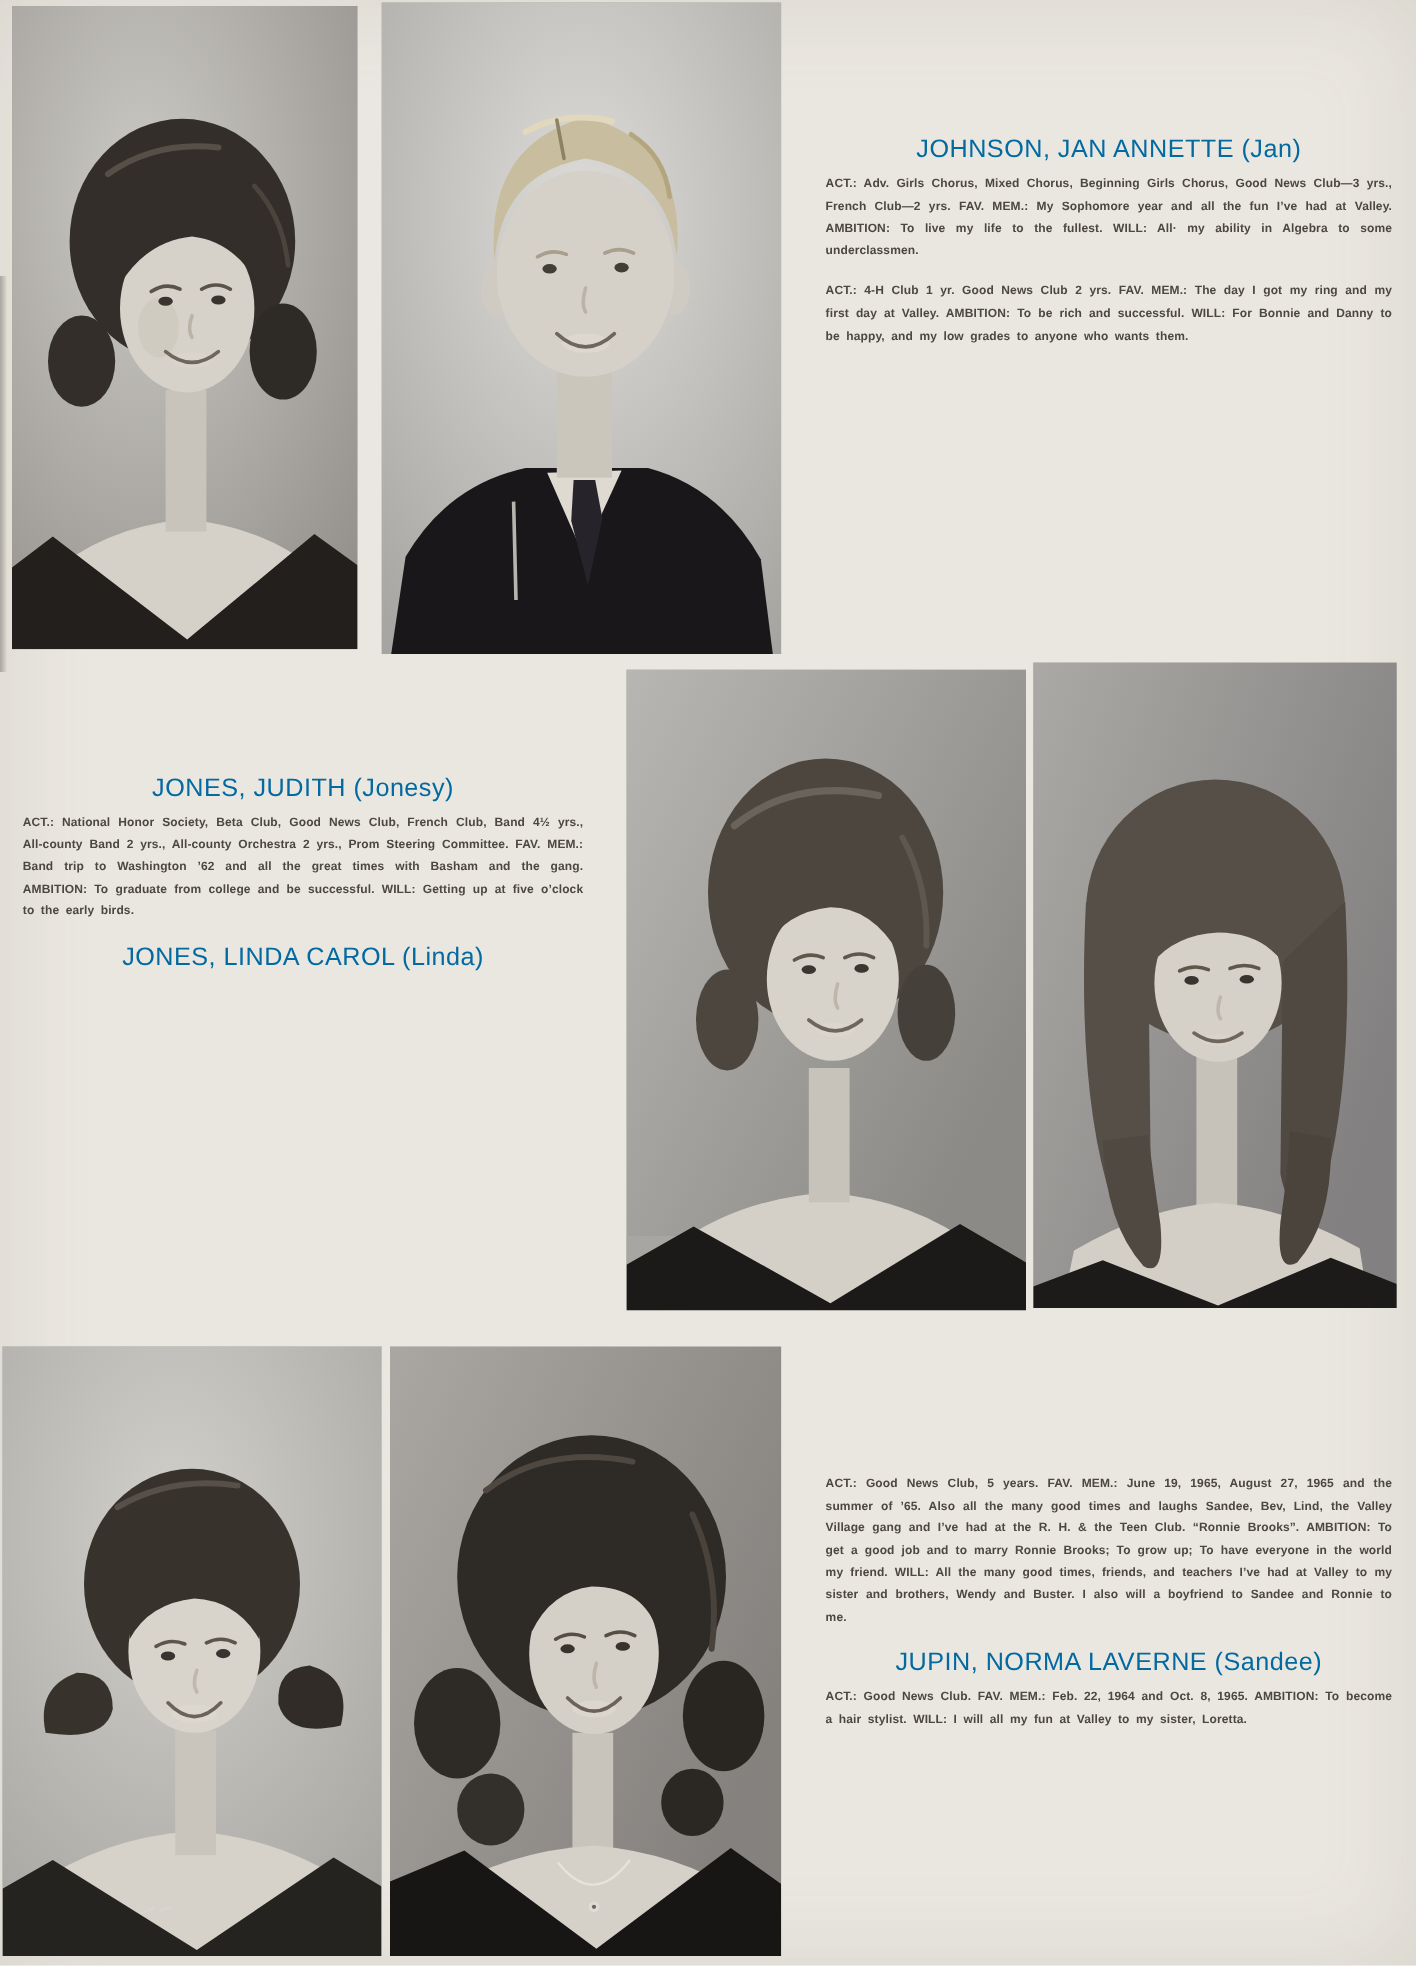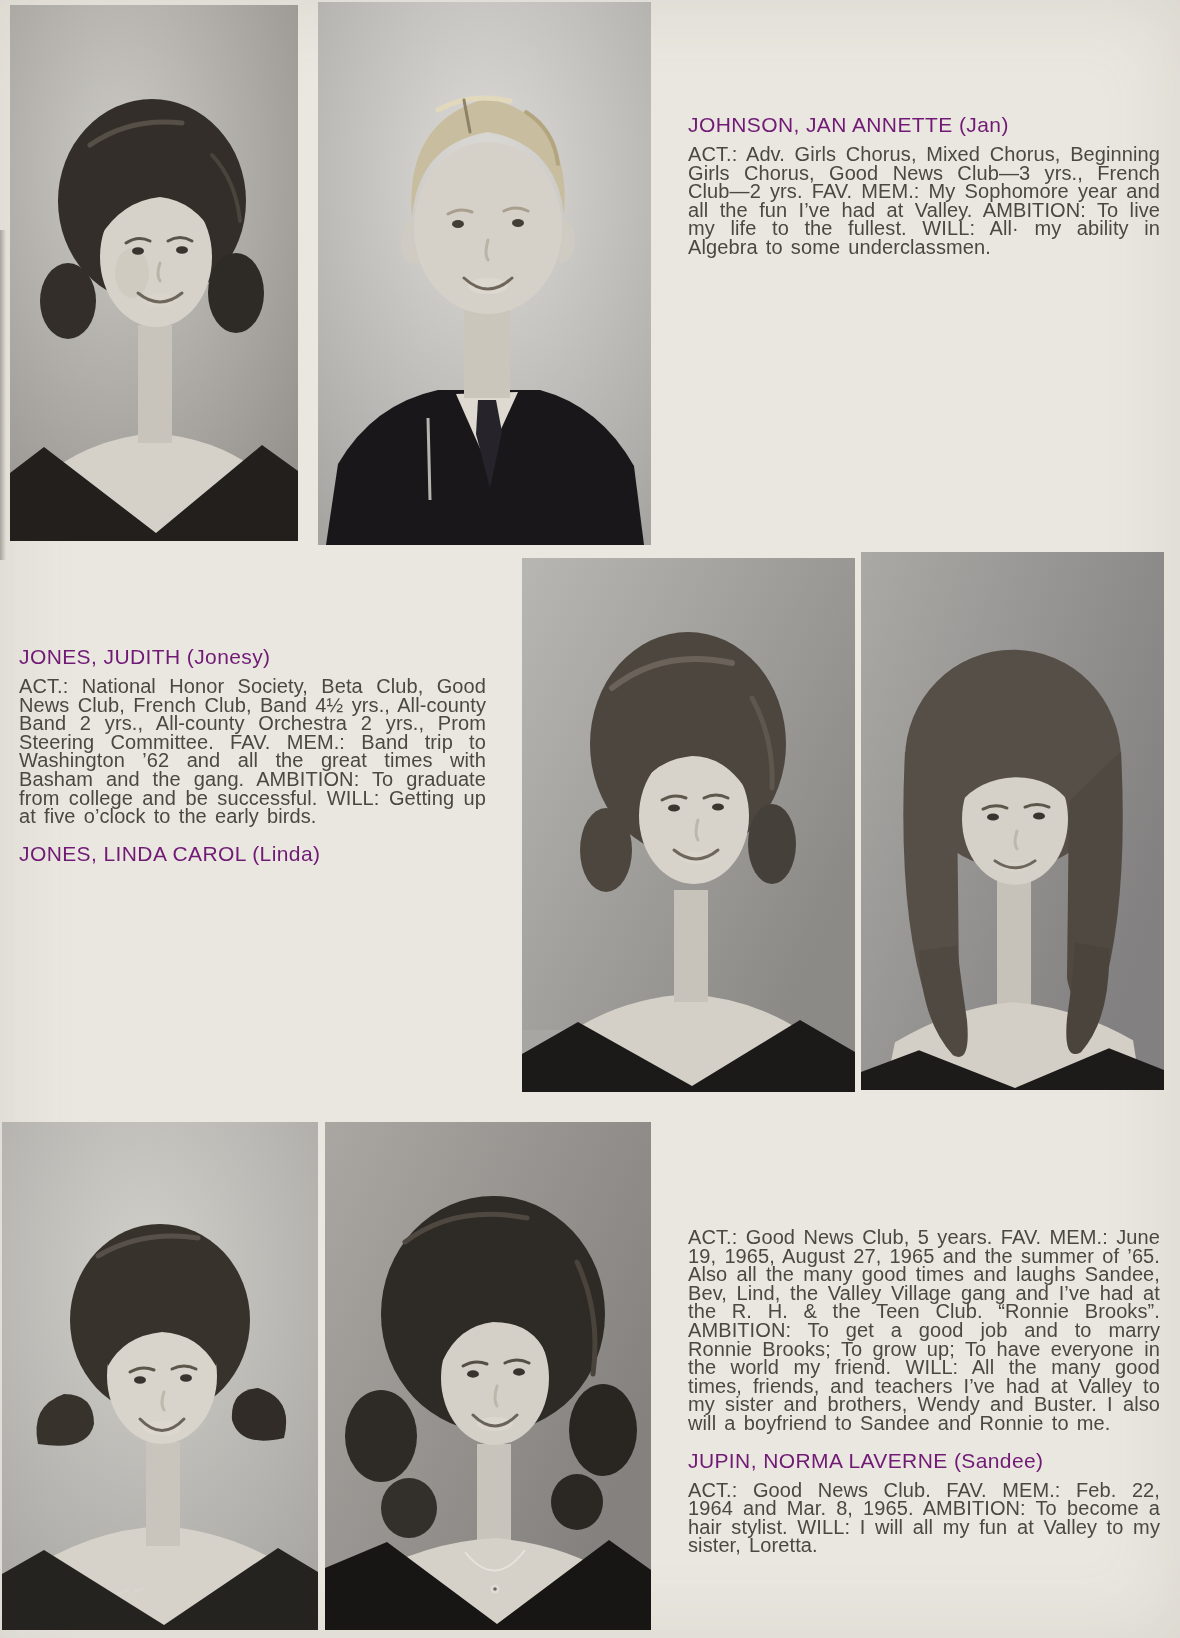--- a/index.html
+++ b/index.html
@@ -14,22 +14,22 @@
   .ph2{left:318px;top:2px;width:333px;height:543px;}
   .ph3{left:522px;top:558px;width:333px;height:534px;}
   .ph4{left:861px;top:552px;width:303px;height:538px;}
   .ph5{left:2px;top:1122px;width:316px;height:508px;}
   .ph6{left:325px;top:1122px;width:326px;height:508px;}
   .col{position:absolute;}
   .colA{left:688px;top:112px;width:472px;}
   .colB{left:19px;top:644px;width:467px;}
   .colC{left:688px;top:1228px;width:472px;}
   .entry h3{margin:0 0 7px 0;font-size:21px;font-weight:400;line-height:26px;
-            color:#701a75;letter-spacing:.4px;}
-  .entry p{margin:0;font-size:20px;font-weight:400;line-height:18.6px;color:#4c4840;
+            color:#0369a1;letter-spacing:.4px;text-align:center;}
+  .entry p{margin:0;font-size:10px;font-weight:700;line-height:18.6px;color:#4c4840;
            text-align:justify;letter-spacing:.1px;word-spacing:2.5px;}
   .entry + .entry{margin-top:15px;}
 </style>
 </head>
 <body>
 
 <div class="page">
 
   <figure class="photo ph1" role="img">
     <svg viewBox="0 0 288 536" preserveAspectRatio="none">
@@ -215,36 +215,37 @@
       <circle cx="170" cy="467" r="1.8" fill="#6b6660"></circle>
     </svg>
   </figure>
 
   <section class="col colA">
     <article class="entry">
       <h3>JOHNSON, JAN ANNETTE (Jan)</h3>
       <p>ACT.: Adv. Girls Chorus, Mixed Chorus, Beginning Girls Chorus, Good News Club—3 yrs., French Club—2 yrs. FAV. MEM.: My Sophomore year and all the fun I’ve had at Valley. AMBITION: To live my life to the fullest. WILL: All· my ability in Algebra to some underclassmen.</p>
     </article>
     <article class="entry">
+      <p>ACT.: 4-H Club 1 yr. Good News Club 2 yrs. FAV. MEM.: The day I got my ring and my first day at Valley. AMBITION: To be rich and successful. WILL: For Bonnie and Danny to be happy, and my low grades to anyone who wants them.</p>
     </article>
   </section>
 
   <section class="col colB">
     <article class="entry">
       <h3>JONES, JUDITH (Jonesy)</h3>
       <p>ACT.: National Honor Society, Beta Club, Good News Club, French Club, Band 4½ yrs., All-county Band 2 yrs., All-county Orchestra 2 yrs., Prom Steering Committee. FAV. MEM.: Band trip to Washington ’62 and all the great times with Basham and the gang. AMBITION: To graduate from college and be successful. WILL: Getting up at five o’clock to the early birds.</p>
     </article>
     <article class="entry">
       <h3>JONES, LINDA CAROL (Linda)</h3>
     </article>
   </section>
 
   <section class="col colC">
     <article class="entry">
       <p>ACT.: Good News Club, 5 years. FAV. MEM.: June 19, 1965, August 27, 1965 and the summer of ’65. Also all the many good times and laughs Sandee, Bev, Lind, the Valley Village gang and I’ve had at the R. H. &amp; the Teen Club. “Ronnie Brooks”. AMBITION: To get a good job and to marry Ronnie Brooks; To grow up; To have everyone in the world my friend. WILL: All the many good times, friends, and teachers I’ve had at Valley to my sister and brothers, Wendy and Buster. I also will a boyfriend to Sandee and Ronnie to me.</p>
     </article>
     <article class="entry">
       <h3>JUPIN, NORMA LAVERNE (Sandee)</h3>
-      <p>ACT.: Good News Club. FAV. MEM.: Feb. 22, 1964 and Mar. 8, 1965. AMBITION: To become a hair stylist. WILL: I will all my fun at Valley to my sister, Loretta.</p>
+      <p>ACT.: Good News Club. FAV. MEM.: Feb. 22, 1964 and Oct. 8, 1965. AMBITION: To become a hair stylist. WILL: I will all my fun at Valley to my sister, Loretta.</p>
     </article>
   </section>
 
 </div>
 
 </body></html>

